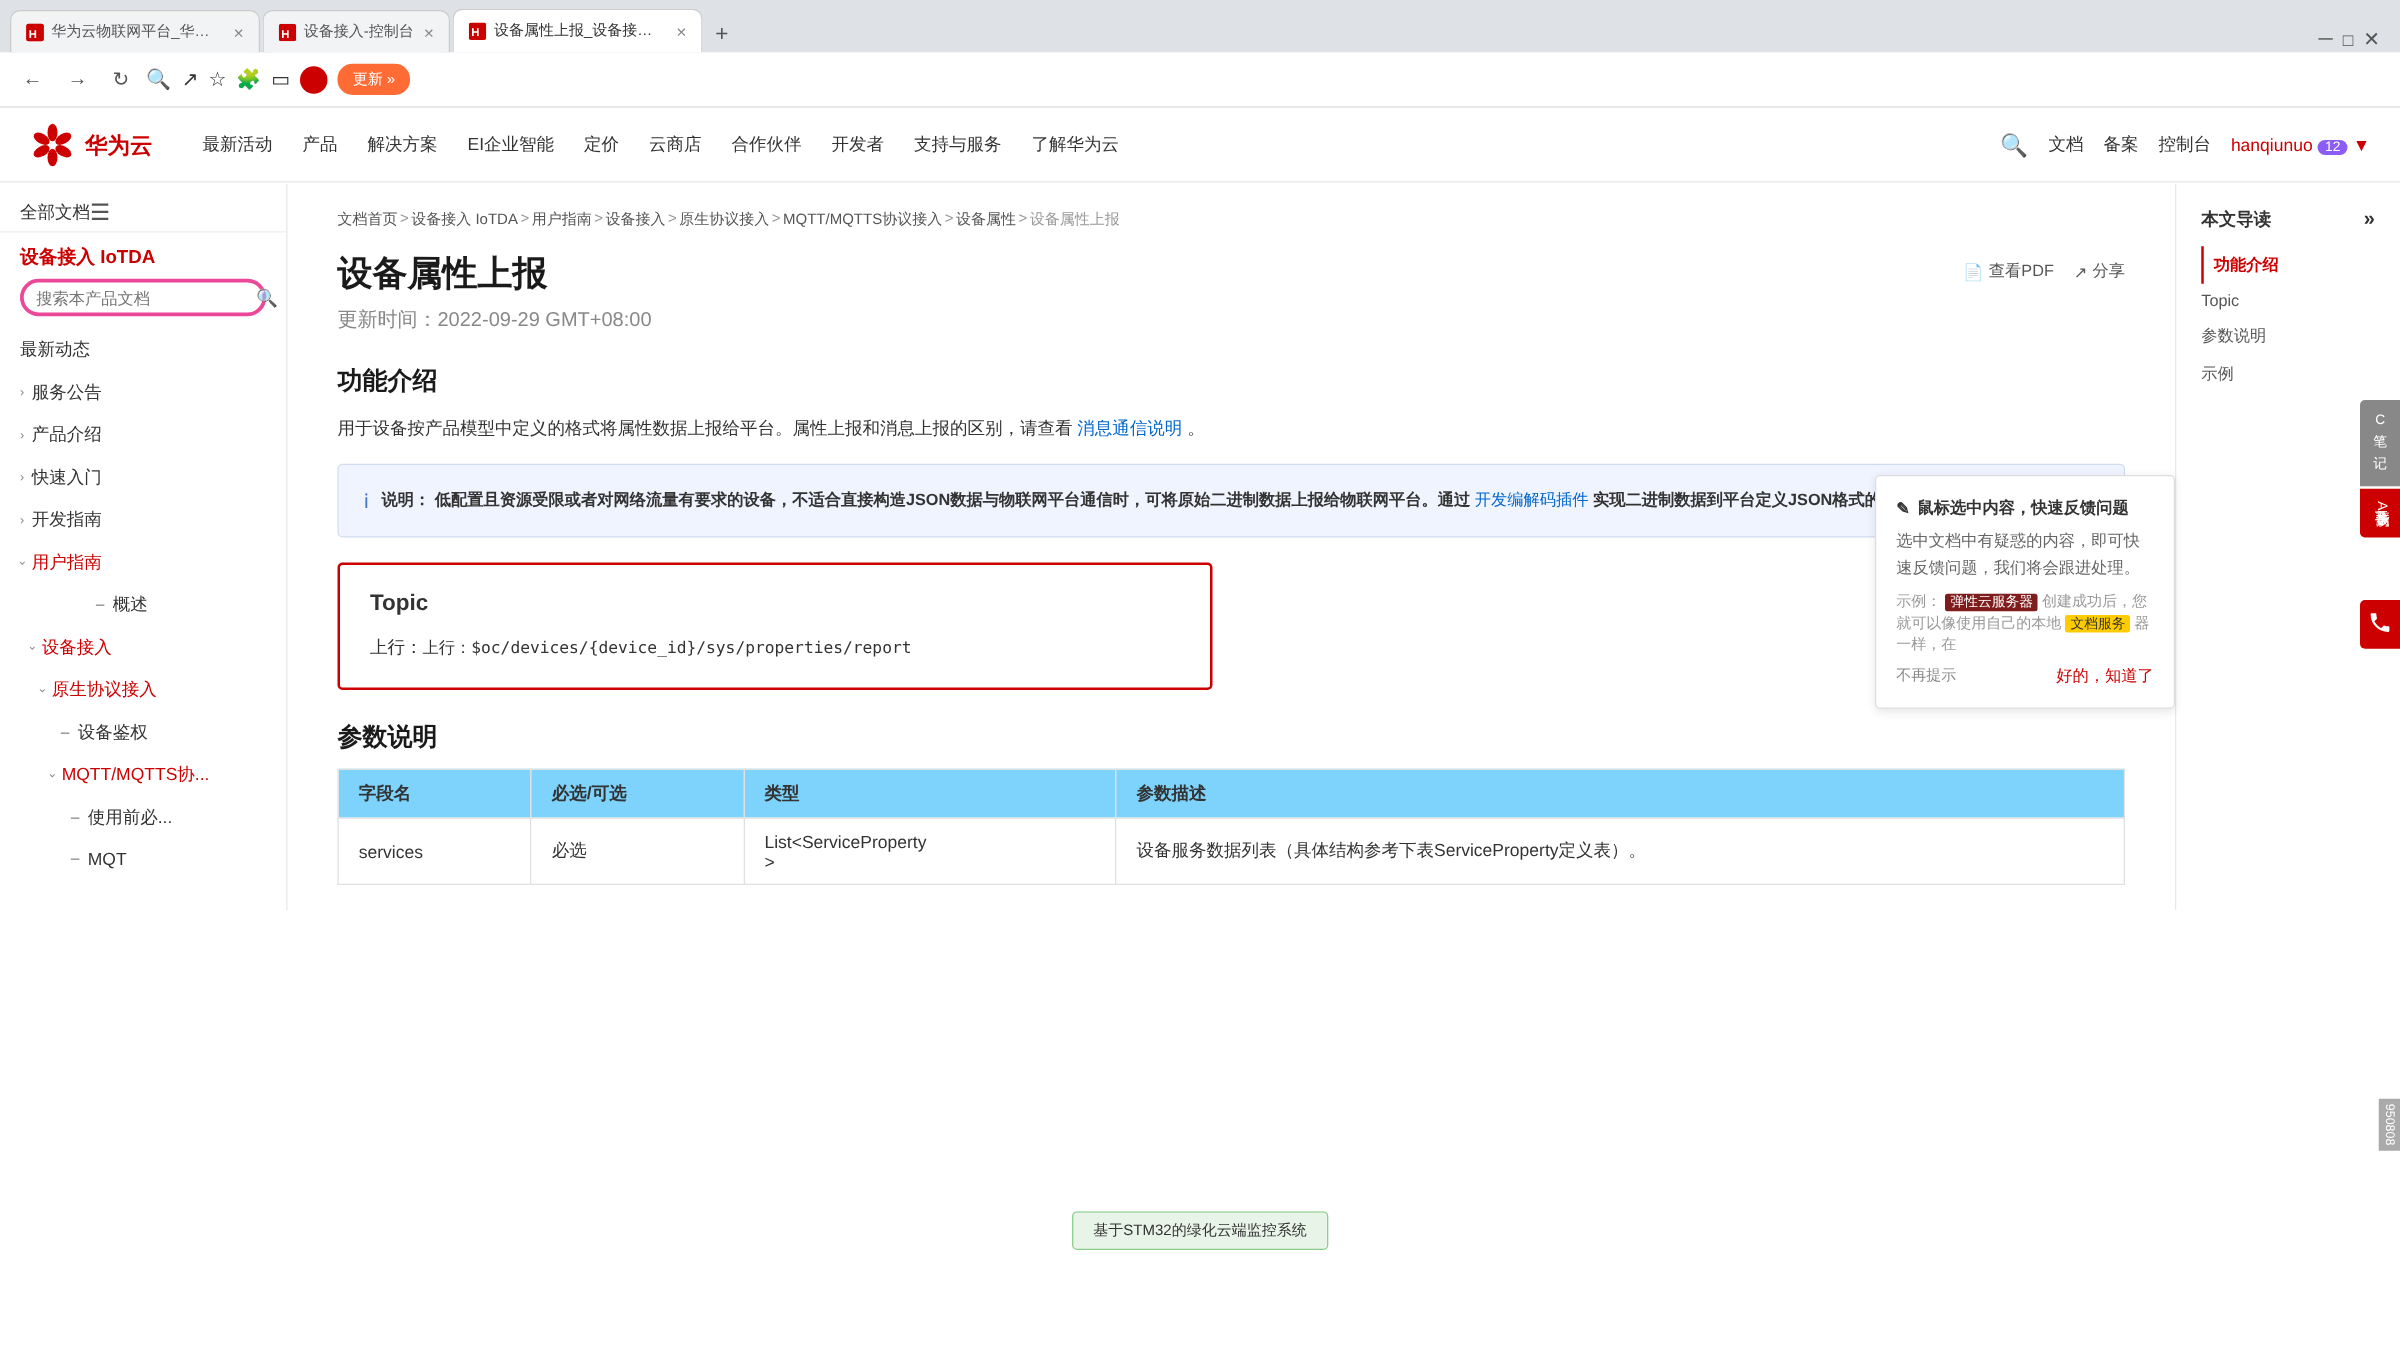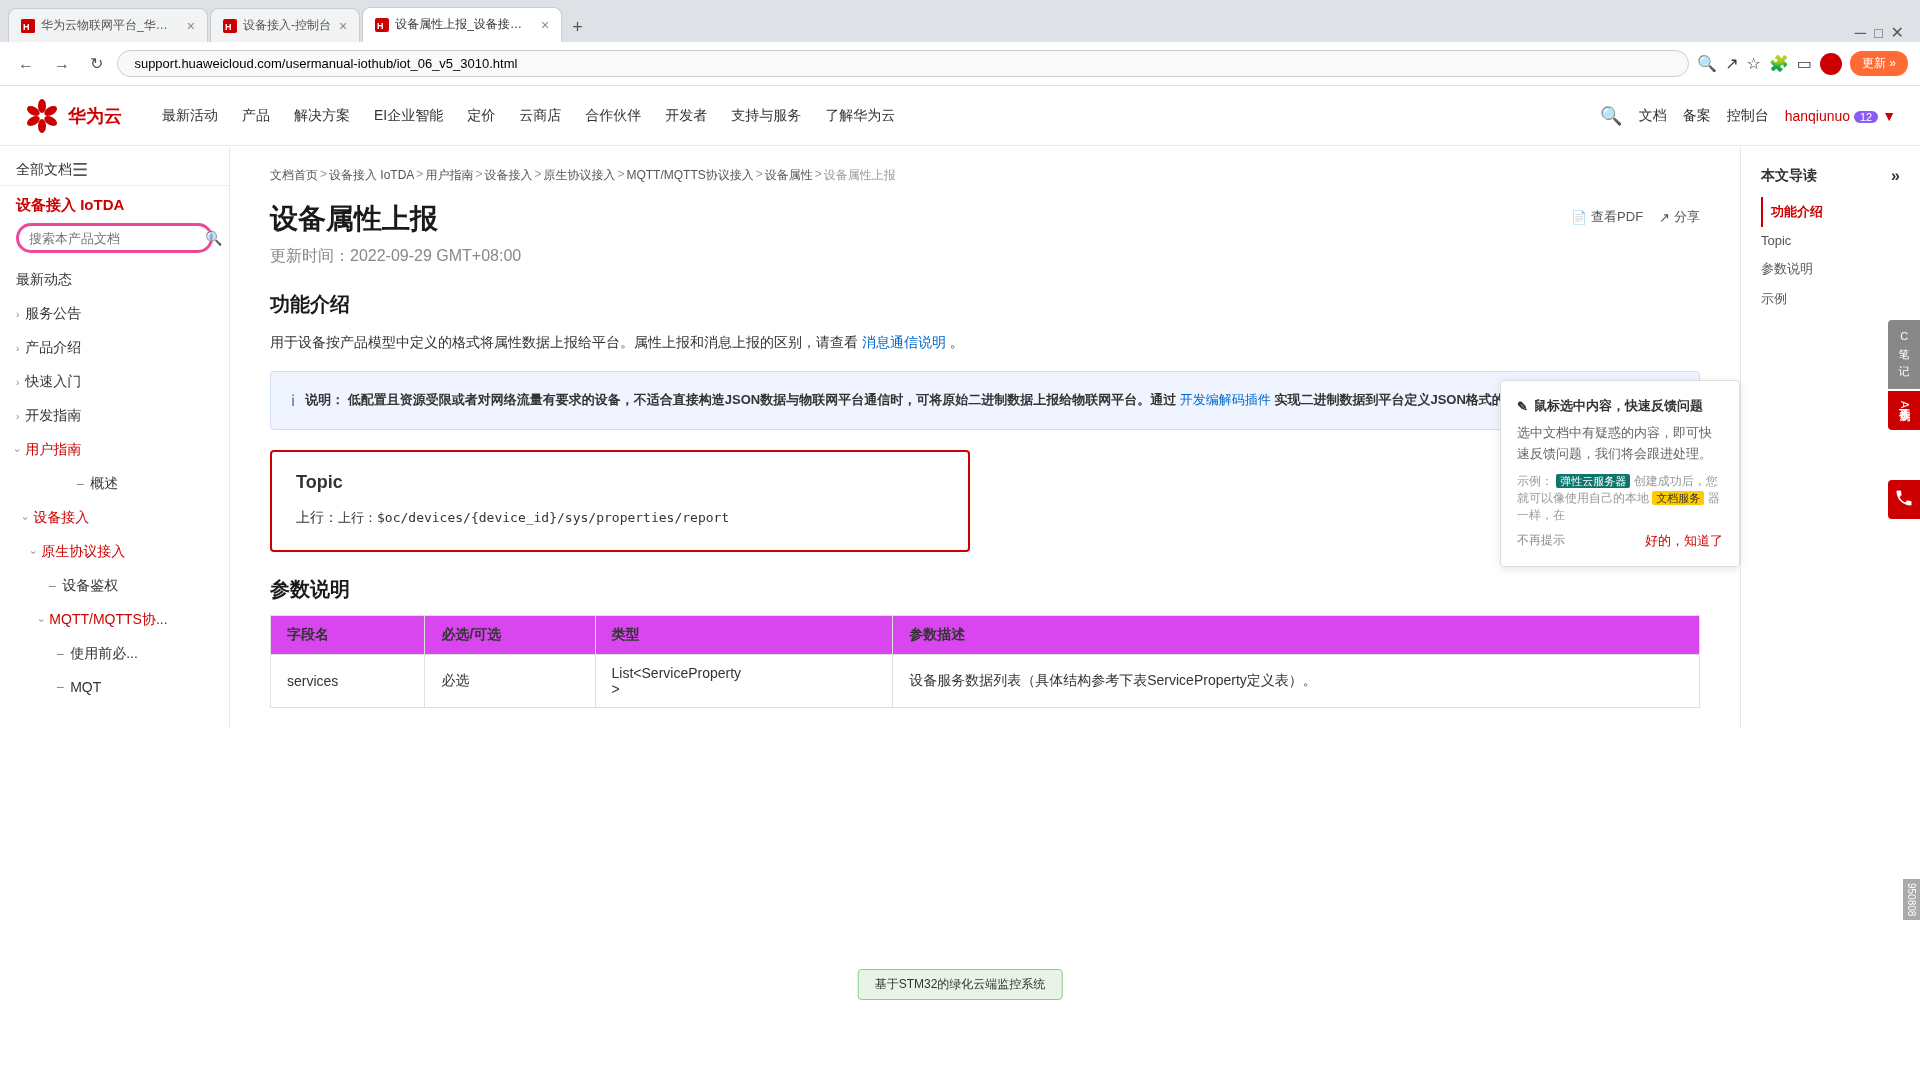--- a/index.html
+++ b/index.html
@@ -76,35 +76,35 @@
     .notice-content a { color: #0066cc; text-decoration: none; font-family: Liberation Mono, monospace; }
 
     
     .topic-box { border: 2px solid #cc0000; border-radius: 4px; padding: 20px 24px; margin-bottom: 24px; max-width: 700px; }
     .topic-box-title { font-size: 18px; font-weight: bold; margin-bottom: 12px; }
     .topic-box-content { font-size: 14px; color: #333; line-height: 1.8; }
     .topic-box-content code { font-family: monospace; font-size: 13px; }
 
     
     .params-table { width: 100%; border-collapse: collapse; margin-top: 12px; }
-    .params-table th { background: #d946ef; padding: 10px 16px; text-align: left; font-size: 14px; font-weight: 600; border: 1px solid #e0e0e0; }
+    .params-table th { background: #7dd3fc; padding: 10px 16px; text-align: left; font-size: 14px; font-weight: 600; border: 1px solid #e0e0e0; }
     .params-table td { padding: 10px 16px; font-size: 14px; border: 1px solid #e0e0e0; }
 
     
     .right-toc { width: 180px; flex-shrink: 0; padding: 20px; border-left: 1px solid #e8e8e8; overflow-y: auto; }
     .toc-header { display: flex; align-items: center; justify-content: space-between; font-size: 14px; font-weight: bold; margin-bottom: 12px; }
     .toc-item { font-size: 13px; padding: 6px 0; cursor: pointer; color: #555; }
     .toc-item.active { color: #c00; font-weight: 600; border-left: 2px solid #c00; padding-left: 8px; }
 
     
     .feedback-panel { position: fixed; right: 180px; top: 380px; width: 240px; background: #fff; border: 1px solid #ddd; border-radius: 4px; padding: 16px; box-shadow: 0 2px 8px rgba(0,0,0,0.1); font-size: 13px; z-index: 50; }
     .feedback-title { font-weight: bold; margin-bottom: 8px; display: flex; align-items: center; gap: 6px; }
     .feedback-text { color: #666; line-height: 1.6; margin-bottom: 8px; }
     .feedback-example { font-size: 12px; color: #999; margin-bottom: 8px; }
-    .feedback-highlight { background: #0f766e; color: white; padding: 1px 4px; border-radius: 2px; font-size: 11px; }
+    .feedback-highlight { background: #7f1d1d; color: white; padding: 1px 4px; border-radius: 2px; font-size: 11px; }
     .feedback-no-remind { font-size: 12px; color: #888; }
 
     
     .stm32-banner { position: fixed; bottom: 80px; left: 50%; transform: translateX(-50%); background: #e8f4e8; border: 1px solid #88cc88; border-radius: 4px; padding: 6px 16px; font-size: 12px; color: #333; z-index: 300; }
   </style>
 </head>
 <body>
 
 <div class="browser-chrome">
 
@@ -148,21 +148,20 @@
       <span style="cursor:pointer; font-size:16px; color:#555;">─</span>
       <span style="cursor:pointer; font-size:14px; color:#555;">□</span>
       <span style="cursor:pointer; font-size:16px; color:#555;">✕</span>
     </div>
   </div>
 
   <div class="address-bar">
     <button class="nav-btn">←</button>
     <button class="nav-btn">→</button>
     <button class="nav-btn">↻</button>
-    <input class="address-input" type="text" value="support.huaweicloud.com/usermanual-iothub/iot_06_v5_3010.html" style="">
     <div class="browser-actions">
       <span style="font-size:16px; cursor:pointer;">🔍</span>
       <span style="font-size:16px; cursor:pointer;">↗</span>
       <span style="font-size:16px; cursor:pointer;">☆</span>
       <span style="font-size:16px; cursor:pointer;">🧩</span>
       <span style="font-size:16px; cursor:pointer;">▭</span>
       <div style="width:22px;height:22px;background:#cc0000;border-radius:50%;"></div>
       <button class="update-btn">更新 »</button>
     </div>
   </div>

